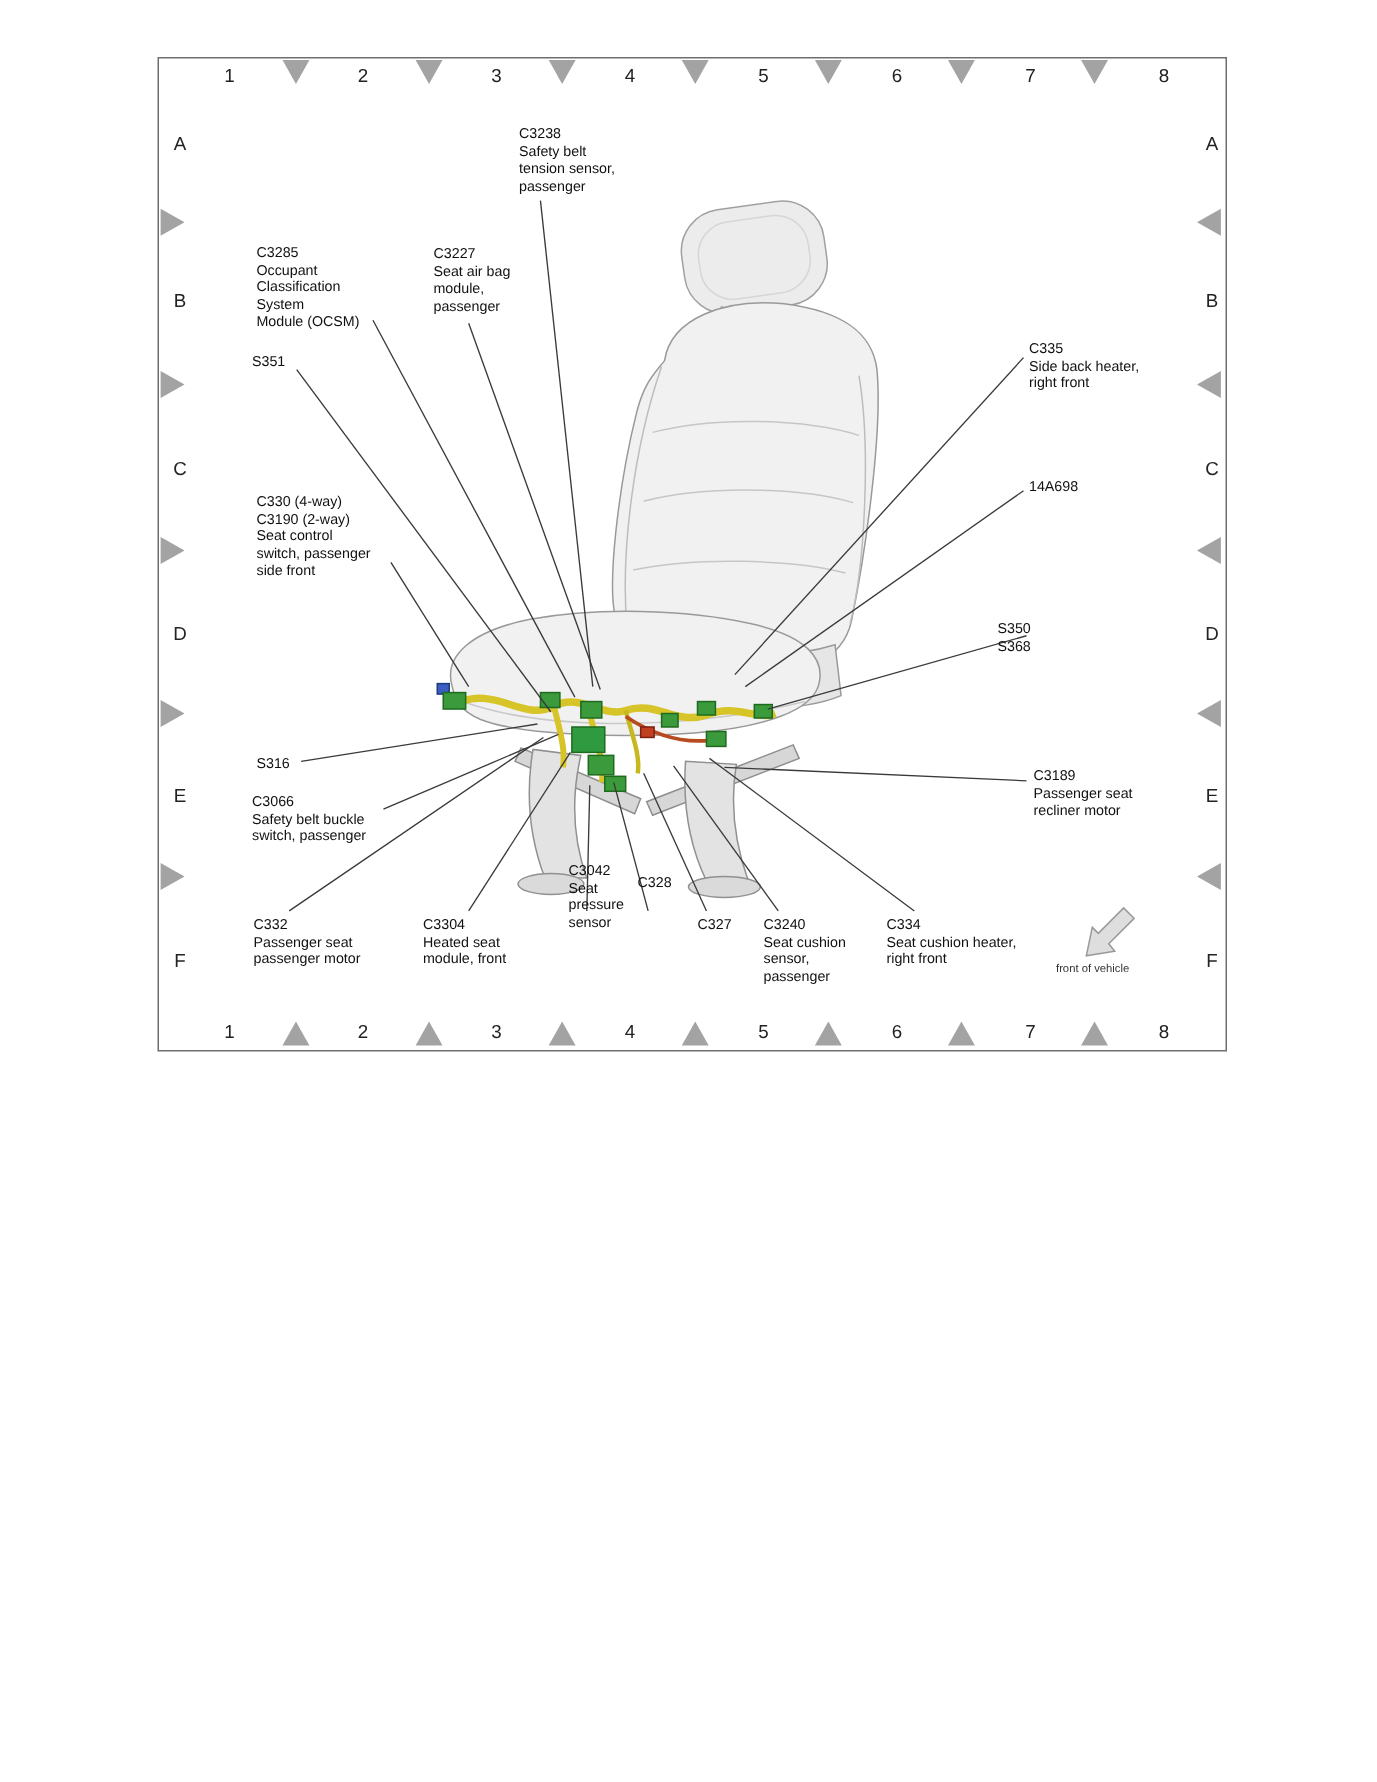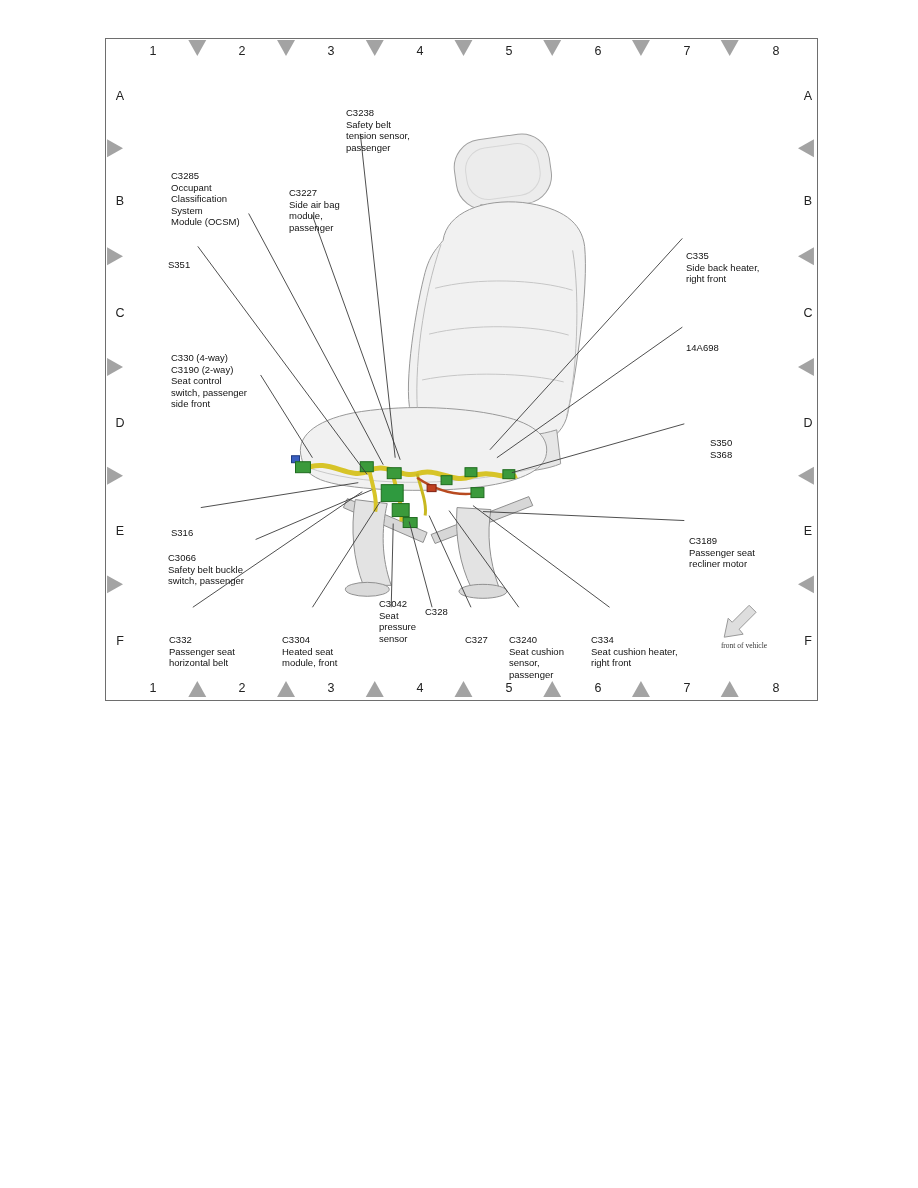--- a/index.html
+++ b/index.html
@@ -14,24 +14,24 @@
     width:713px; height:663px;
     border:1px solid #6e6e6e; background:#fff;
   }
   .art { position:absolute; left:0; top:0; width:711px; height:661px; display:block; }
   .gridlabel {
     position:absolute; font-size:12.5px; color:#222;
     transform:translate(-50%,-50%); line-height:1;
   }
   .callout {
     position:absolute; font-size:9.5px; line-height:1.22;
-    color:#111; white-space:pre-line; letter-spacing:0;margin-top:23px;
+    color:#111; white-space:pre-line; letter-spacing:0;
   }
   .front-label {
-    position:absolute; font-size:7.5px; color:#333; width:80px; text-align:center;font-family:Liberation Serif, serif;
+    position:absolute; font-size:7.5px; color:#333; width:80px; 
   }
 </style>
 </head>
 <body>
 
 <div class="frame">
 
   <svg class="art" viewBox="0 0 713 663" aria-hidden="true">
 
     <g fill="#a3a3a3">
@@ -169,51 +169,51 @@
   <span class="gridlabel" style="left:702px;top:162px">B</span>
   <span class="gridlabel" style="left:702px;top:274px">C</span>
   <span class="gridlabel" style="left:702px;top:384px">D</span>
   <span class="gridlabel" style="left:702px;top:492px">E</span>
   <span class="gridlabel" style="left:702px;top:602px">F</span>
 
   <div class="callout" style="left:240px;top:45px">C3238
 Safety belt
 tension sensor,
 passenger</div>
-  <div class="callout" style="left:65px;top:108px">C3285
+  <div class="callout" style="left:65px;top:124px">C3285
 Occupant
 Classification
 System
 Module (OCSM)</div>
   <div class="callout" style="left:183px;top:125px">C3227
-Side air bag
+Seat air bag
 module,
 passenger</div>
   <div class="callout" style="left:62px;top:197px">S351</div>
   <div class="callout" style="left:580px;top:188px">C335
 Side back heater,
 right front</div>
   <div class="callout" style="left:580px;top:280px">14A698</div>
   <div class="callout" style="left:65px;top:290px">C330  (4-way)
 C3190  (2-way)
 Seat control
 switch, passenger
 side front</div>
-  <div class="callout" style="left:604px;top:375px">S350
+  <div class="callout" style="left:559px;top:375px">S350
 S368</div>
   <div class="callout" style="left:65px;top:465px">S316</div>
   <div class="callout" style="left:62px;top:490px">C3066
 Safety belt buckle
 switch, passenger</div>
   <div class="callout" style="left:583px;top:473px">C3189
 Passenger seat
 recliner motor</div>
   <div class="callout" style="left:63px;top:572px">C332
 Passenger seat
-horizontal belt</div>
+passenger motor</div>
   <div class="callout" style="left:176px;top:572px">C3304
 Heated seat
 module, front</div>
   <div class="callout" style="left:273px;top:536px">C3042
 Seat
 pressure
 sensor</div>
   <div class="callout" style="left:319px;top:544px">C328</div>
   <div class="callout" style="left:359px;top:572px">C327</div>
   <div class="callout" style="left:403px;top:572px">C3240

